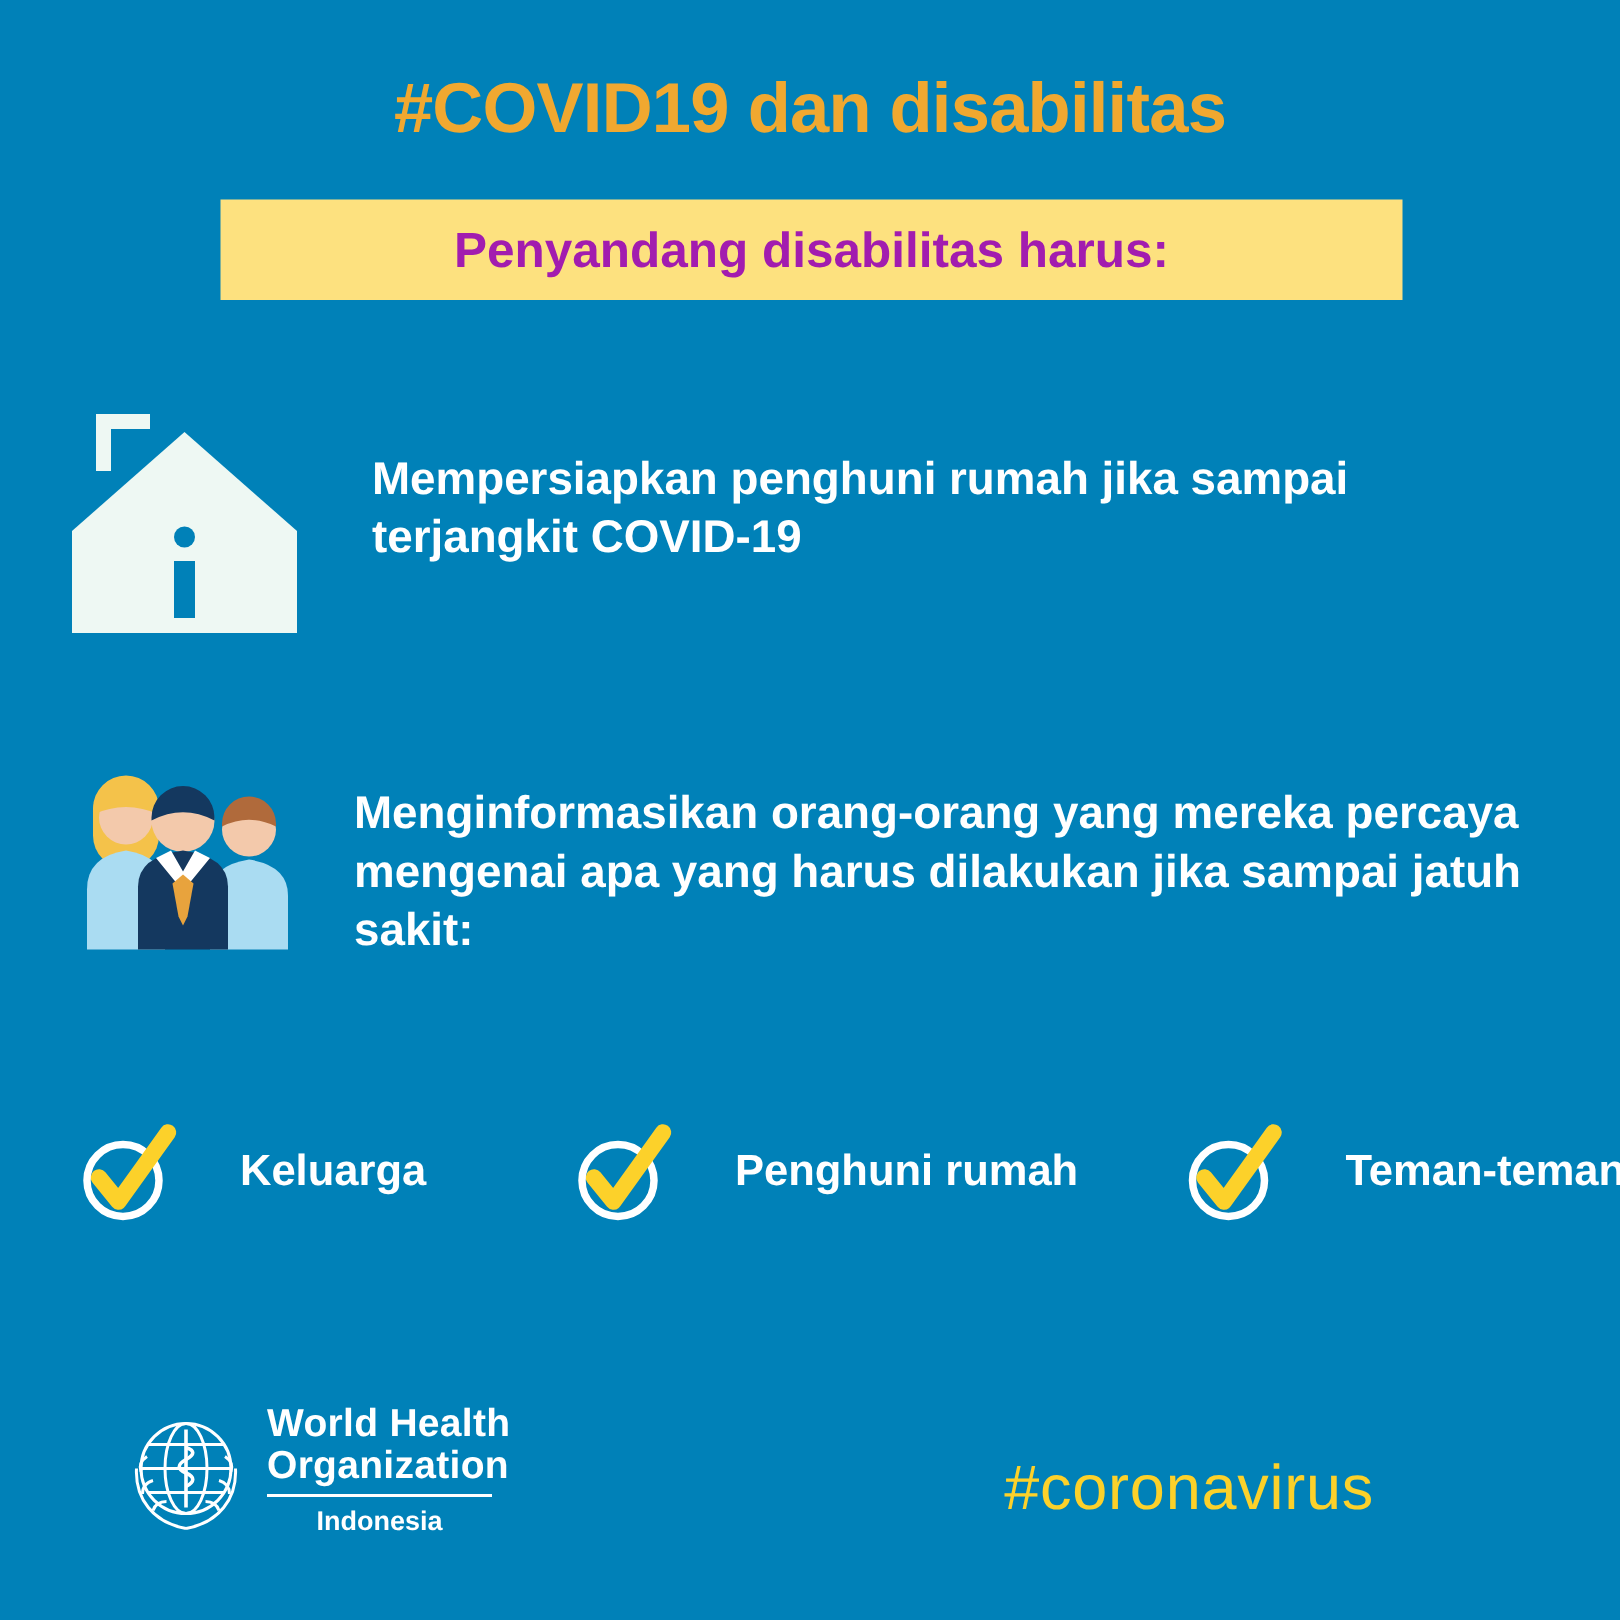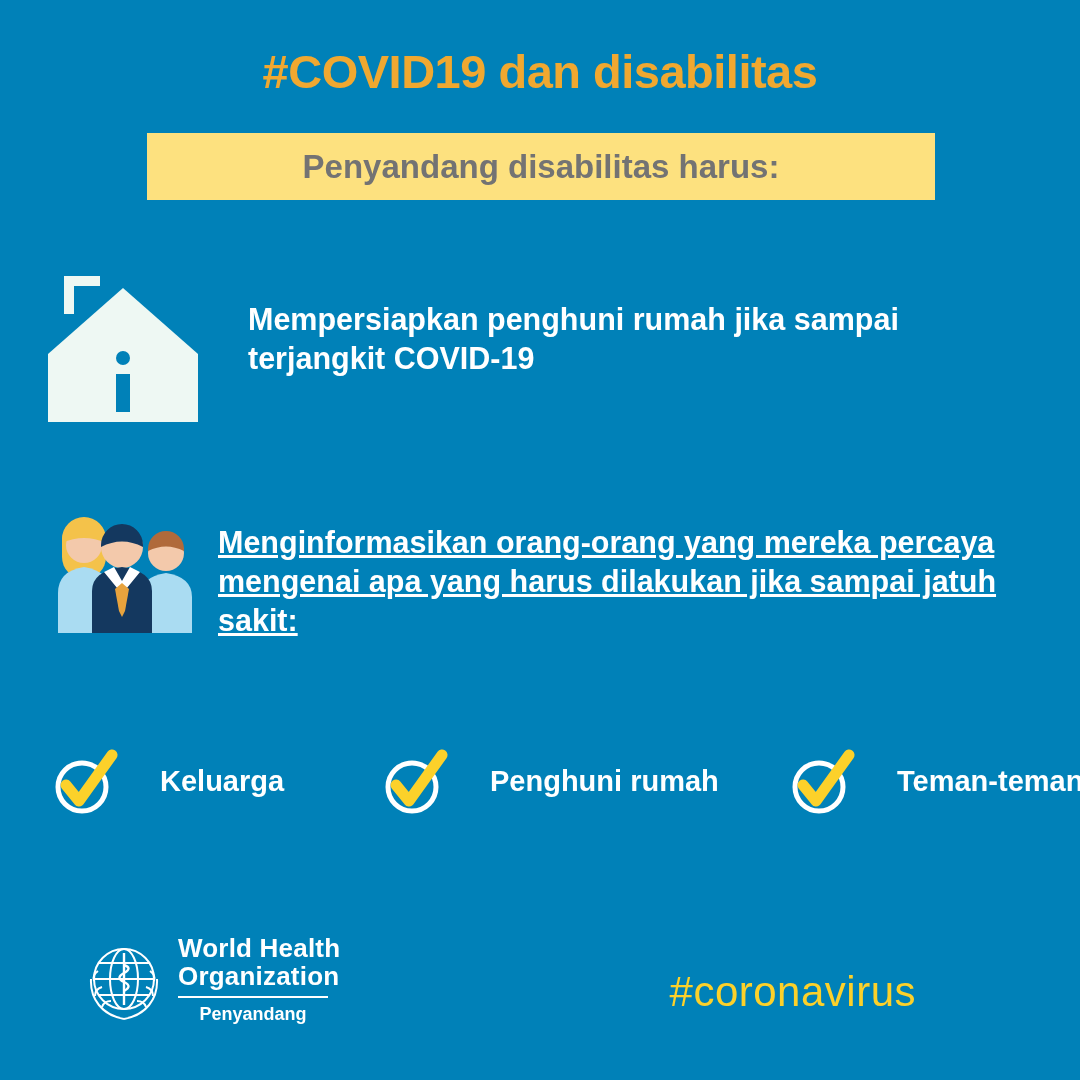--- a/index.html
+++ b/index.html
@@ -28,42 +28,42 @@
   .subtitle-band {
     position: absolute;
     top: 133px; left: 147px;
     width: 788px; height: 67px;
     background: #fde17f;
     display: flex;
     align-items: center;
     justify-content: center;
   }
   .subtitle-band .subtitle-text {
-    color: #737373;
+    color: #a21caf;
     font-size: 33px;
     font-weight: bold;
   }
 
   
   .row {
     position: absolute;
     display: flex;
     align-items: flex-start;
   }
   .row-home { top: 262px; left: 38px; width: 1000px; }
   .row-people { top: 505px; left: 18px; width: 1020px; }
 
   .row-text {
     color: #ffffff;
     font-size: 30.5px;
     font-weight: bold;
     line-height: 1.28;
   }
   .row-home .row-text { margin-left: 40px; margin-top: 38px; }
-  .row-people .row-text { margin-left: 0; margin-top: 18px; text-decoration: underline; }
+  .row-people .row-text { margin-left: 18px; margin-top: 18px; }
 
   
   .home-icon { position: relative; width: 170px; height: 170px; }
 
   
   .people-icon { position: relative; width: 200px; height: 140px; }
 
   
   .checks {
     position: absolute;
@@ -229,19 +229,19 @@
         <g stroke="#ffffff" stroke-width="2.4" fill="none">
           <path d="M46 18 V70"></path>
           <path d="M46 30 q9 3 0 8 q-9 5 0 9 q9 4 0 9"></path>
         </g>
       </svg>
     </span>
     <span class="who-wordmark">
       <div class="l1">World Health</div>
       <div class="l2">Organization</div>
       <div class="who-rule"></div>
-      <div class="who-country">Penyandang</div>
+      <div class="who-country">Indonesia</div>
     </span>
   </div>
 
   <div class="hashtag">#coronavirus</div>
 
 </div>
 
 </body></html>

